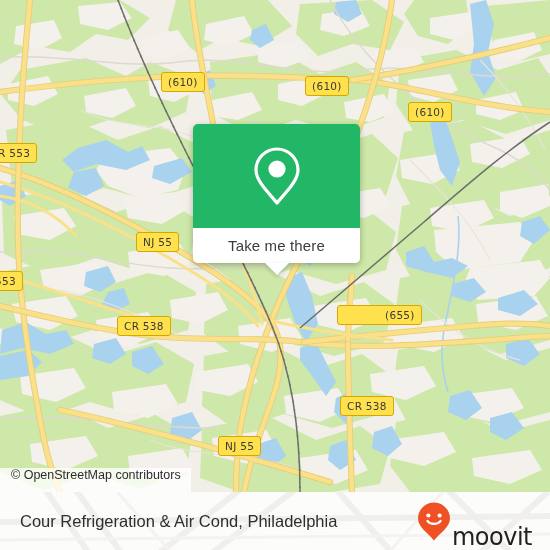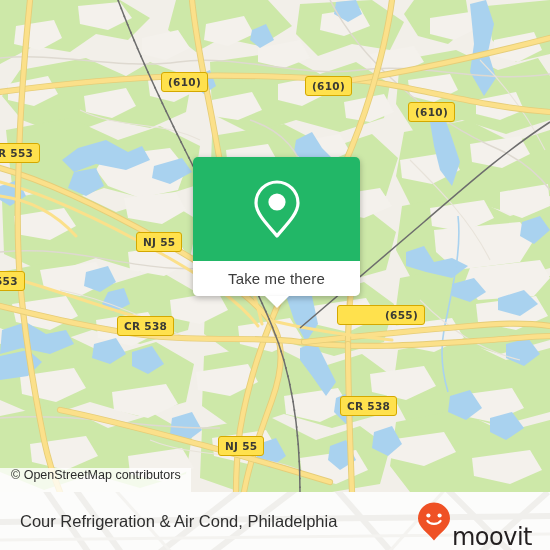--- a/index.html
+++ b/index.html
@@ -26,38 +26,37 @@
   #map-canvas { position:absolute; left:0; top:0; width:550px; height:492px; display:block; }
 
   
   .shield {
     position: absolute;
     background: #ffe14d;
     border: 1.6px solid #d4a800;
     border-radius: 3px;
     color: #3a3a35;
     font-size: 10.5px;
-    font-weight: bold;
+    font-weight: normal;
     letter-spacing: .3px;
     line-height: 1;
     padding: 3.5px 6px 4px 6px;
     white-space: nowrap;
     font-family: "DejaVu Sans", sans-serif;
   }
 
   
   #popup-card {
     position: absolute;
     left: 193px; top: 124px;
     width: 167px;
     border-radius: 5px;
     box-shadow: 0 2px 6px rgba(0,0,0,.28);
     overflow: visible;
     z-index: 40;
-    margin-top: 33px;
   }
   #popup-green {
     height: 104px;
     background: #22b767;
     border-radius: 5px 5px 0 0;
     display: flex;
     align-items: center;
     justify-content: center;
   }
   #popup-white {

